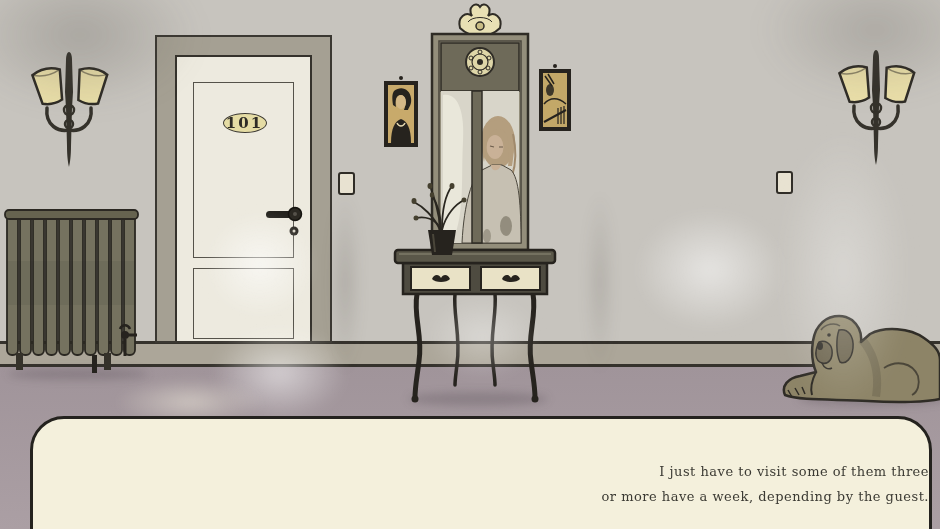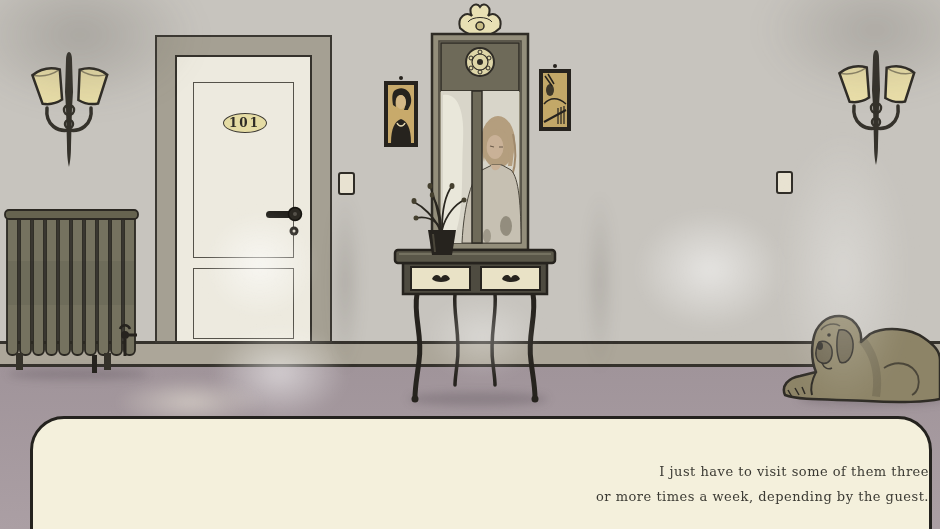--- a/index.html
+++ b/index.html
@@ -13,21 +13,21 @@
   #floor{left:0;top:367px;width:940px;height:162px;background:linear-gradient(#a0949a,#ab9fa4);z-index:1;}
   #baseboard{left:0;top:341px;width:940px;height:26px;background:#aca699;border-top:3px solid #35322c;border-bottom:3px solid #35322c;box-sizing:border-box;z-index:2;}
   
   .door{top:35px;width:177px;height:308px;background:#a5a093;border:2px solid #3b3832;box-sizing:border-box;z-index:3;}
   #door-101{left:155px;} #door-102{left:605px;}
   .door-slab{position:absolute;left:18px;right:18px;top:18px;bottom:0;background:#edeadf;border:2px solid #35322c;border-bottom:none;}
   .door-panel{position:absolute;left:16px;right:16px;border:1.5px solid #55524a;}
   .door-panel.upper{top:25px;height:174px;}
   .door-panel.lower{top:211px;height:69px;}
   .number-plate{position:absolute;left:50%;margin-left:-21px;top:56px;width:42px;height:18px;background:#e5dca4;border:1.5px solid #3b3832;border-radius:50%;
-    display:flex;align-items:center;justify-content:center;font-size:12px;font-weight:bold;letter-spacing:2px;color:#2f2c26;}
+    display:flex;align-items:center;justify-content:center;font-size:15px;font-weight:bold;letter-spacing:2px;color:#2f2c26;}
   .door-handle{position:absolute;right:6px;top:146px;}
   
   .switch{width:17px;height:23px;background:#e8e2d1;border:2px solid #2f2c26;border-radius:3px;box-sizing:border-box;z-index:3;}
   #switch-left{left:338px;top:172px;} #switch-right{left:776px;top:171px;}
   
   .svgobj{z-index:3;}
   #table-svg{z-index:10;} #plant-svg{z-index:11;} #dog-svg{z-index:12;} #radiator-svg{z-index:13;}
   
   .glow{border-radius:50%;z-index:50;pointer-events:none;}
   .g-a{left:205px;top:212px;width:110px;height:105px;background:radial-gradient(closest-side,rgba(255,255,255,.6),rgba(255,255,255,0));filter:blur(6px);}
@@ -254,17 +254,17 @@
   <div class="abs glow g-e"></div>
   <div class="abs glow g-f"></div>
   <div class="abs glow s-a"></div>
   <div class="abs glow s-b"></div>
   <div class="abs glow s-tl"></div>
   <div class="abs glow s-tr"></div>
 
   <div class="abs" id="dialog">
     <div id="dialog-text">
       <span class="dline">I just have to visit some of them three</span>
-      <span class="dline">or more times a week, depending by the guest.</span>
+      <span class="dline">or more have a week, depending by the guest.</span>
     </div>
   </div>
 
 </div>
 
 </body></html>

